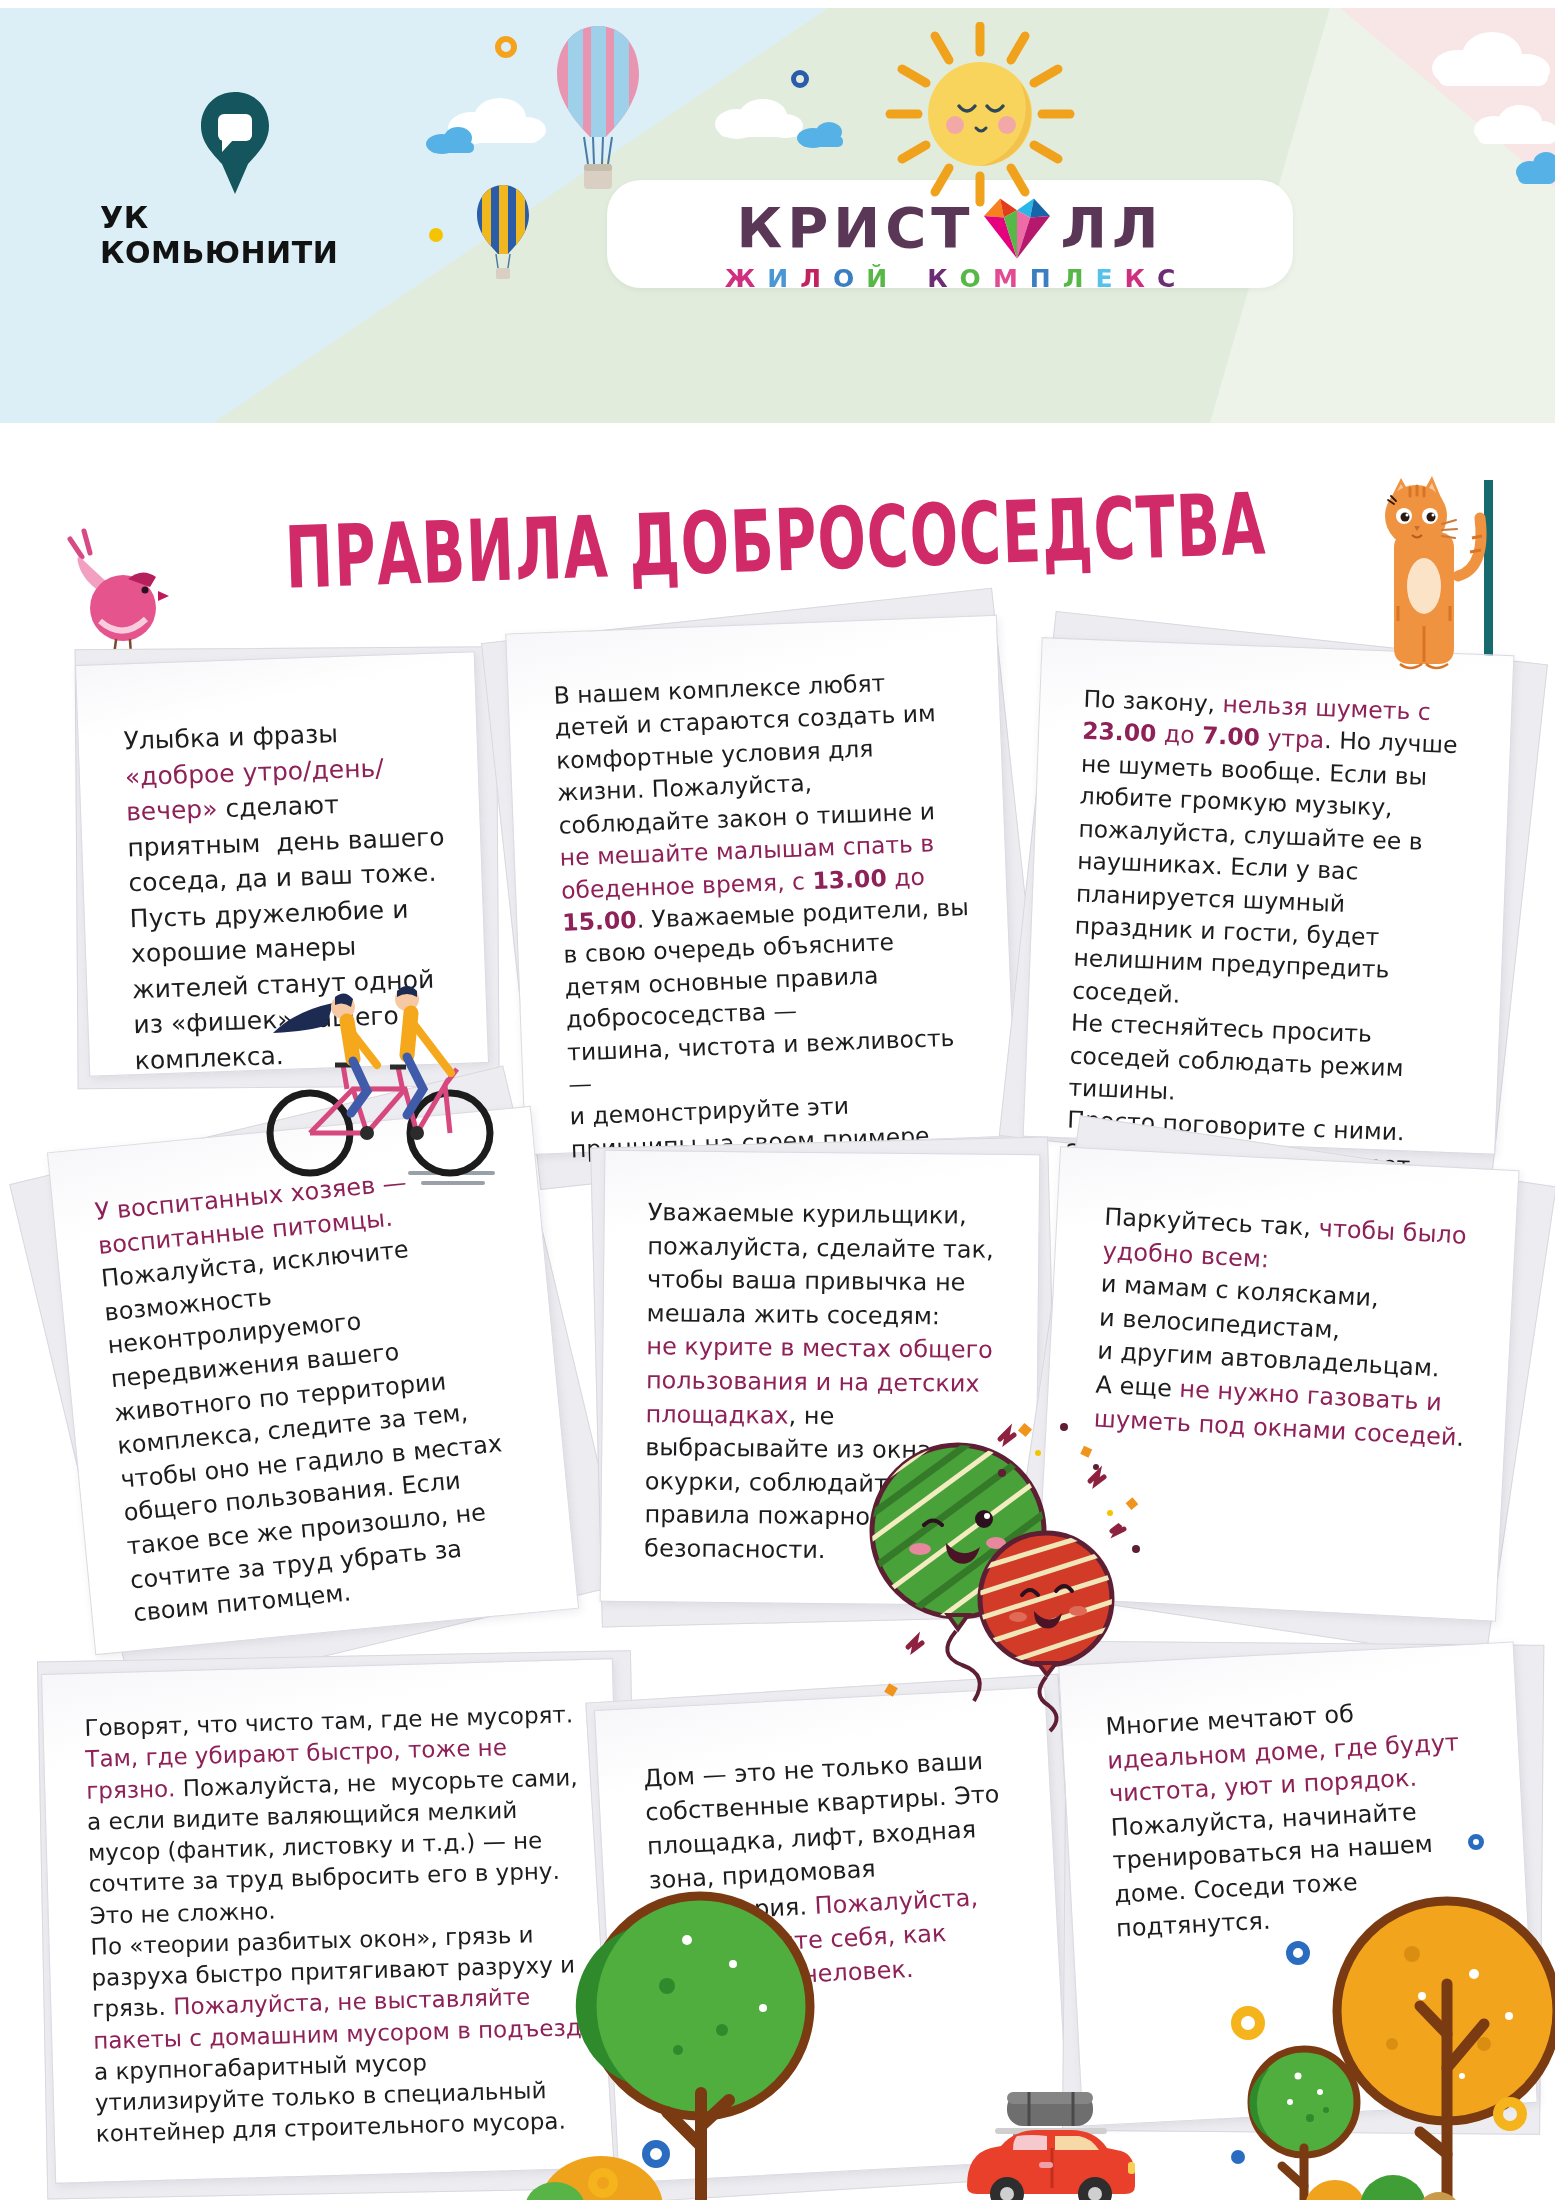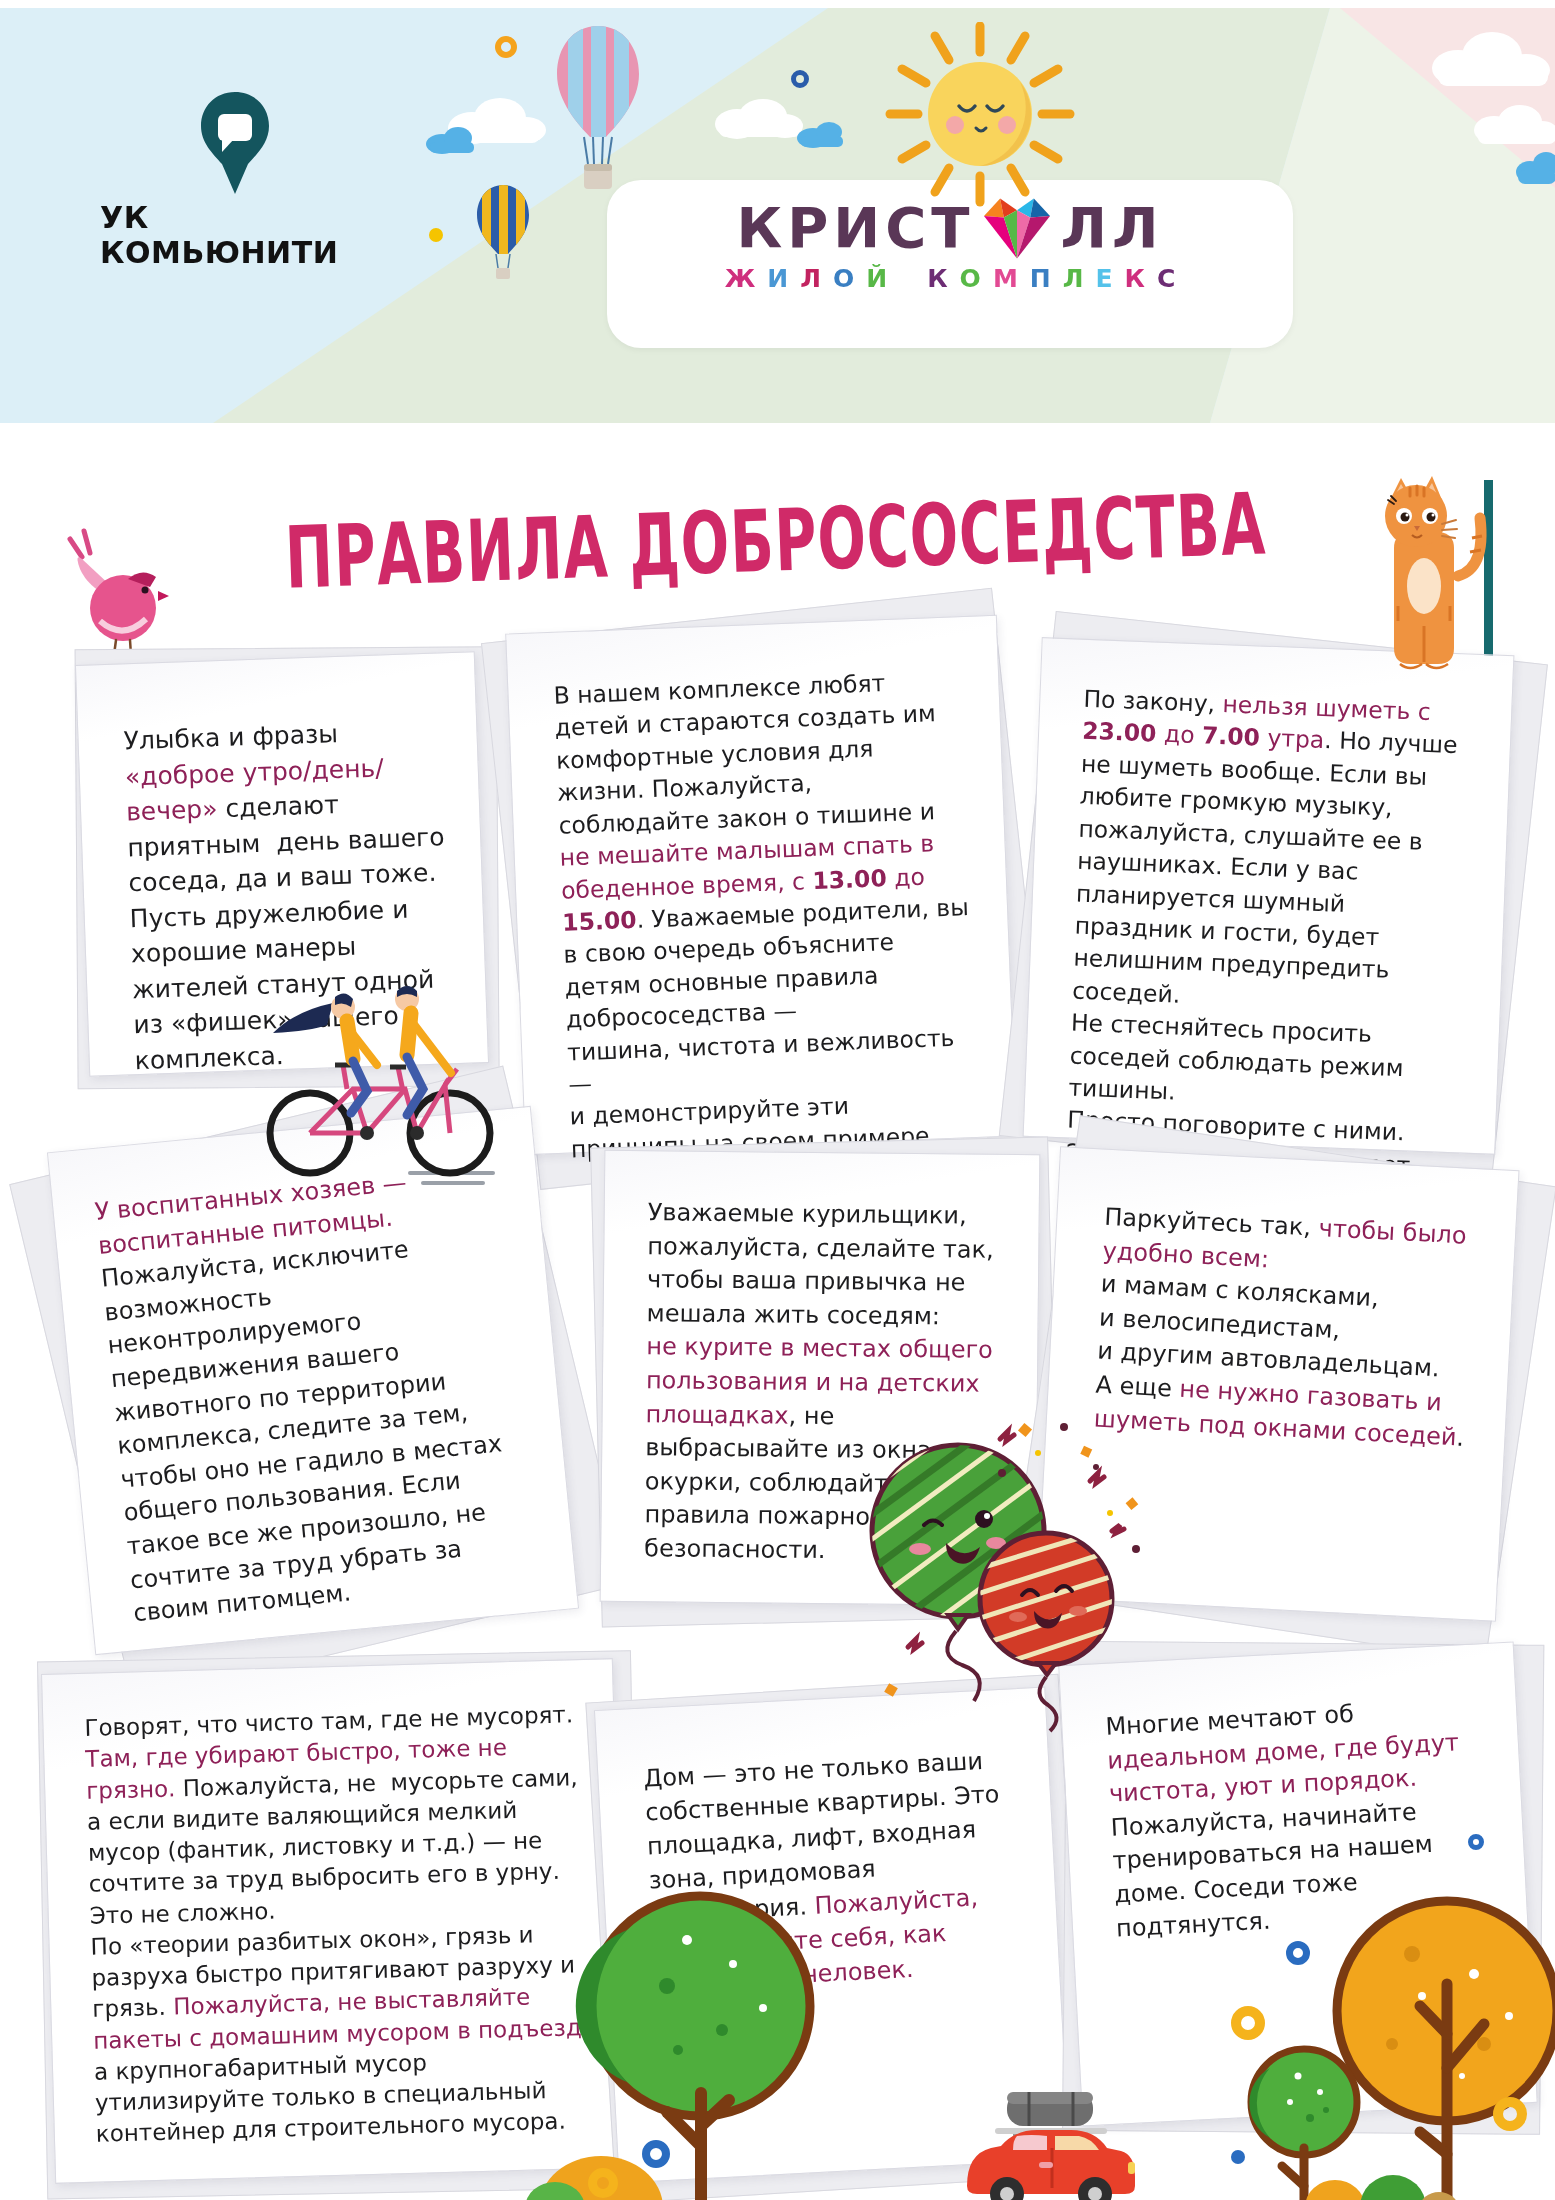--- a/index.html
+++ b/index.html
@@ -5,21 +5,21 @@
   html,body{margin:0;padding:0;background:#fff;}
   .page{position:relative;width:1555px;height:2200px;margin:8px auto;overflow:hidden;
         background:#fff;font-family:"DejaVu Sans","Liberation Sans",sans-serif;}
 
   
   .header{position:absolute;left:0;top:0;width:1555px;height:415px;z-index:1;}
   .header-bg{position:absolute;left:0;top:0;}
   .pin{position:absolute;left:198px;top:82px;}
   .company{position:absolute;left:100px;top:192px;width:270px;font-size:30px;font-weight:bold;
            color:#121212;letter-spacing:.5px;}
-  .logo-card{position:absolute;left:607px;top:172px;width:686px;height:168px;background:#fff;
+  .logo-card{position:absolute;left:607px;top:172px;width:686px;height:108px;background:#fff;
              border-radius:34px;box-shadow:0 2px 6px rgba(0,0,0,.05);}
   .logo-name{display:flex;align-items:center;justify-content:center;margin-top:12px;height:70px;
              color:#5a3757;font-size:56px;font-weight:bold;letter-spacing:5px;}
   .logo-name .crystal{margin:0 6px;}
   .logo-sub{display:flex;justify-content:center;margin-top:2px;font-size:25px;font-weight:bold;}
   .logo-sub span{display:inline-block;margin:0 6px;}
   .logo-sub span.sp{width:16px;}
 
   .ring{position:absolute;border-radius:50%;box-sizing:border-box;}
   .dot{position:absolute;border-radius:50%;}

